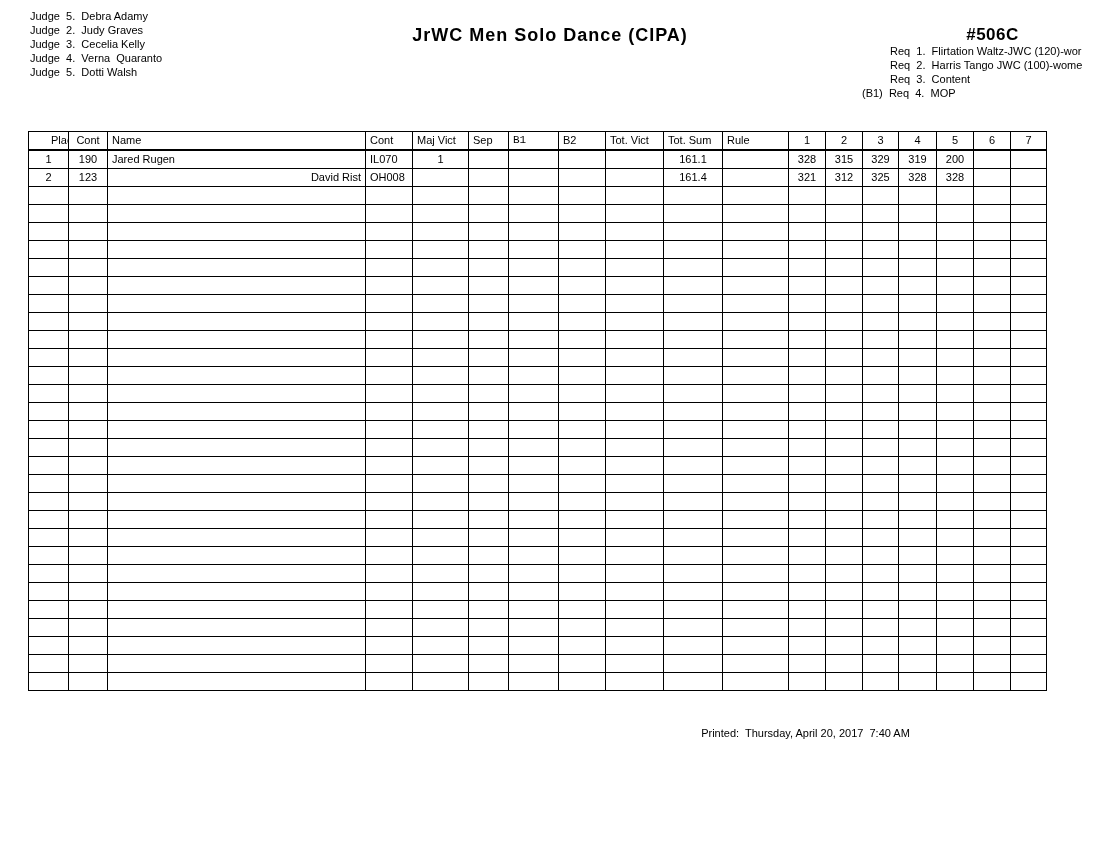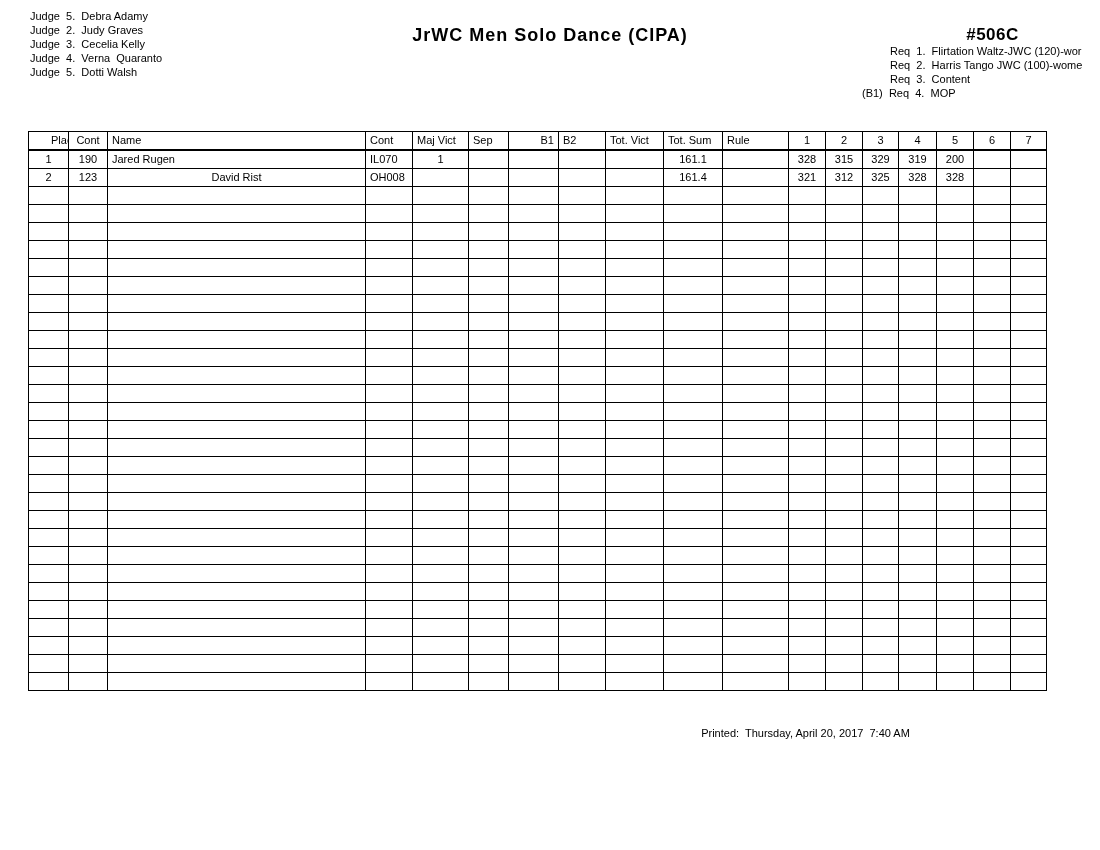--- a/index.html
+++ b/index.html
@@ -89,21 +89,21 @@
       <col style="width: 36px;">
     </colgroup>
     <thead>
       <tr>
         <th style="text-align: center; padding-left: 22px;">Place</th>
         <th style="text-align: center;">Cont</th>
         <th style="text-align: left;">Name</th>
         <th style="text-align: left;">Cont</th>
         <th style="text-align: left;">Maj Vict</th>
         <th style="text-align: left;">Sep</th>
-        <th style="text-align: right;">B1</th>
+        <th style="text-align: left; font-family: Liberation Mono, monospace;">B1</th>
         <th style="text-align: left;">B2</th>
         <th style="text-align: left;">Tot. Vict</th>
         <th style="text-align: left;">Tot. Sum</th>
         <th style="text-align: left;">Rule</th>
         <th style="text-align: center;">1</th>
         <th style="text-align: center;">2</th>
         <th style="text-align: center;">3</th>
         <th style="text-align: center;">4</th>
         <th style="text-align: center;">5</th>
         <th style="text-align: center;">6</th>
@@ -127,21 +127,21 @@
         <td style="text-align: center;">315</td>
         <td style="text-align: center;">329</td>
         <td style="text-align: center;">319</td>
         <td style="text-align: center;">200</td>
         <td style="text-align: center;"></td>
         <td style="text-align: center;"></td>
       </tr>
       <tr>
         <td style="text-align: center;">2</td>
         <td style="text-align: center;">123</td>
-        <td style="text-align: center;">David Rist</td>
+        <td style="text-align: right;">David Rist</td>
         <td style="text-align: left;">OH008</td>
         <td style="text-align: center;"></td>
         <td style="text-align: center;"></td>
         <td style="text-align: center;"></td>
         <td style="text-align: center;"></td>
         <td style="text-align: center;"></td>
         <td style="text-align: center;">161.4</td>
         <td style="text-align: center;"></td>
         <td style="text-align: center;">321</td>
         <td style="text-align: center;">312</td>

